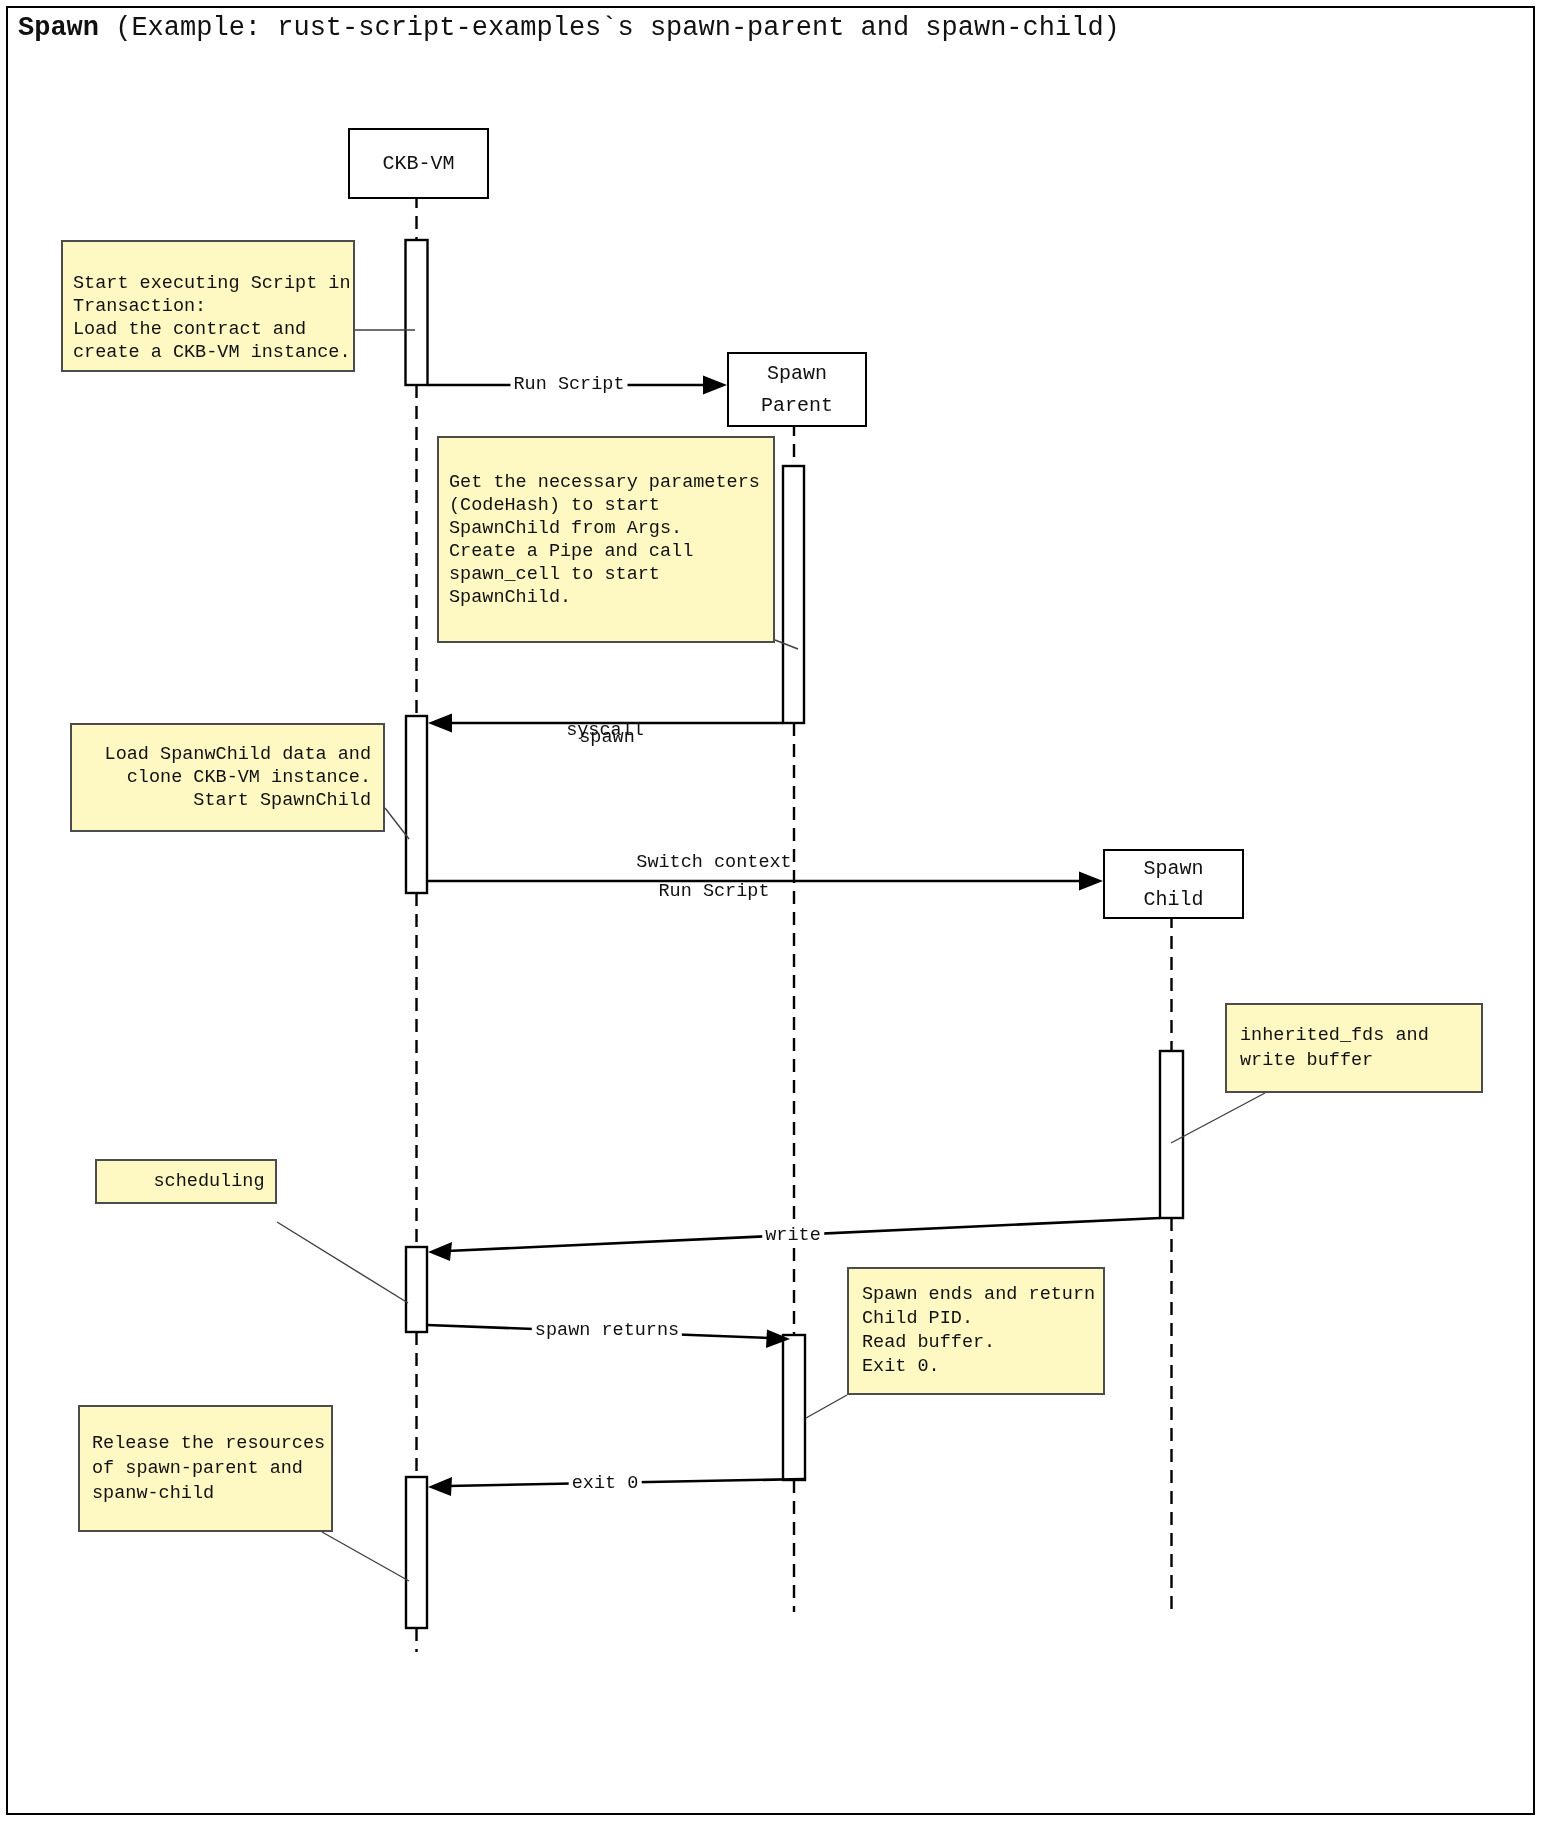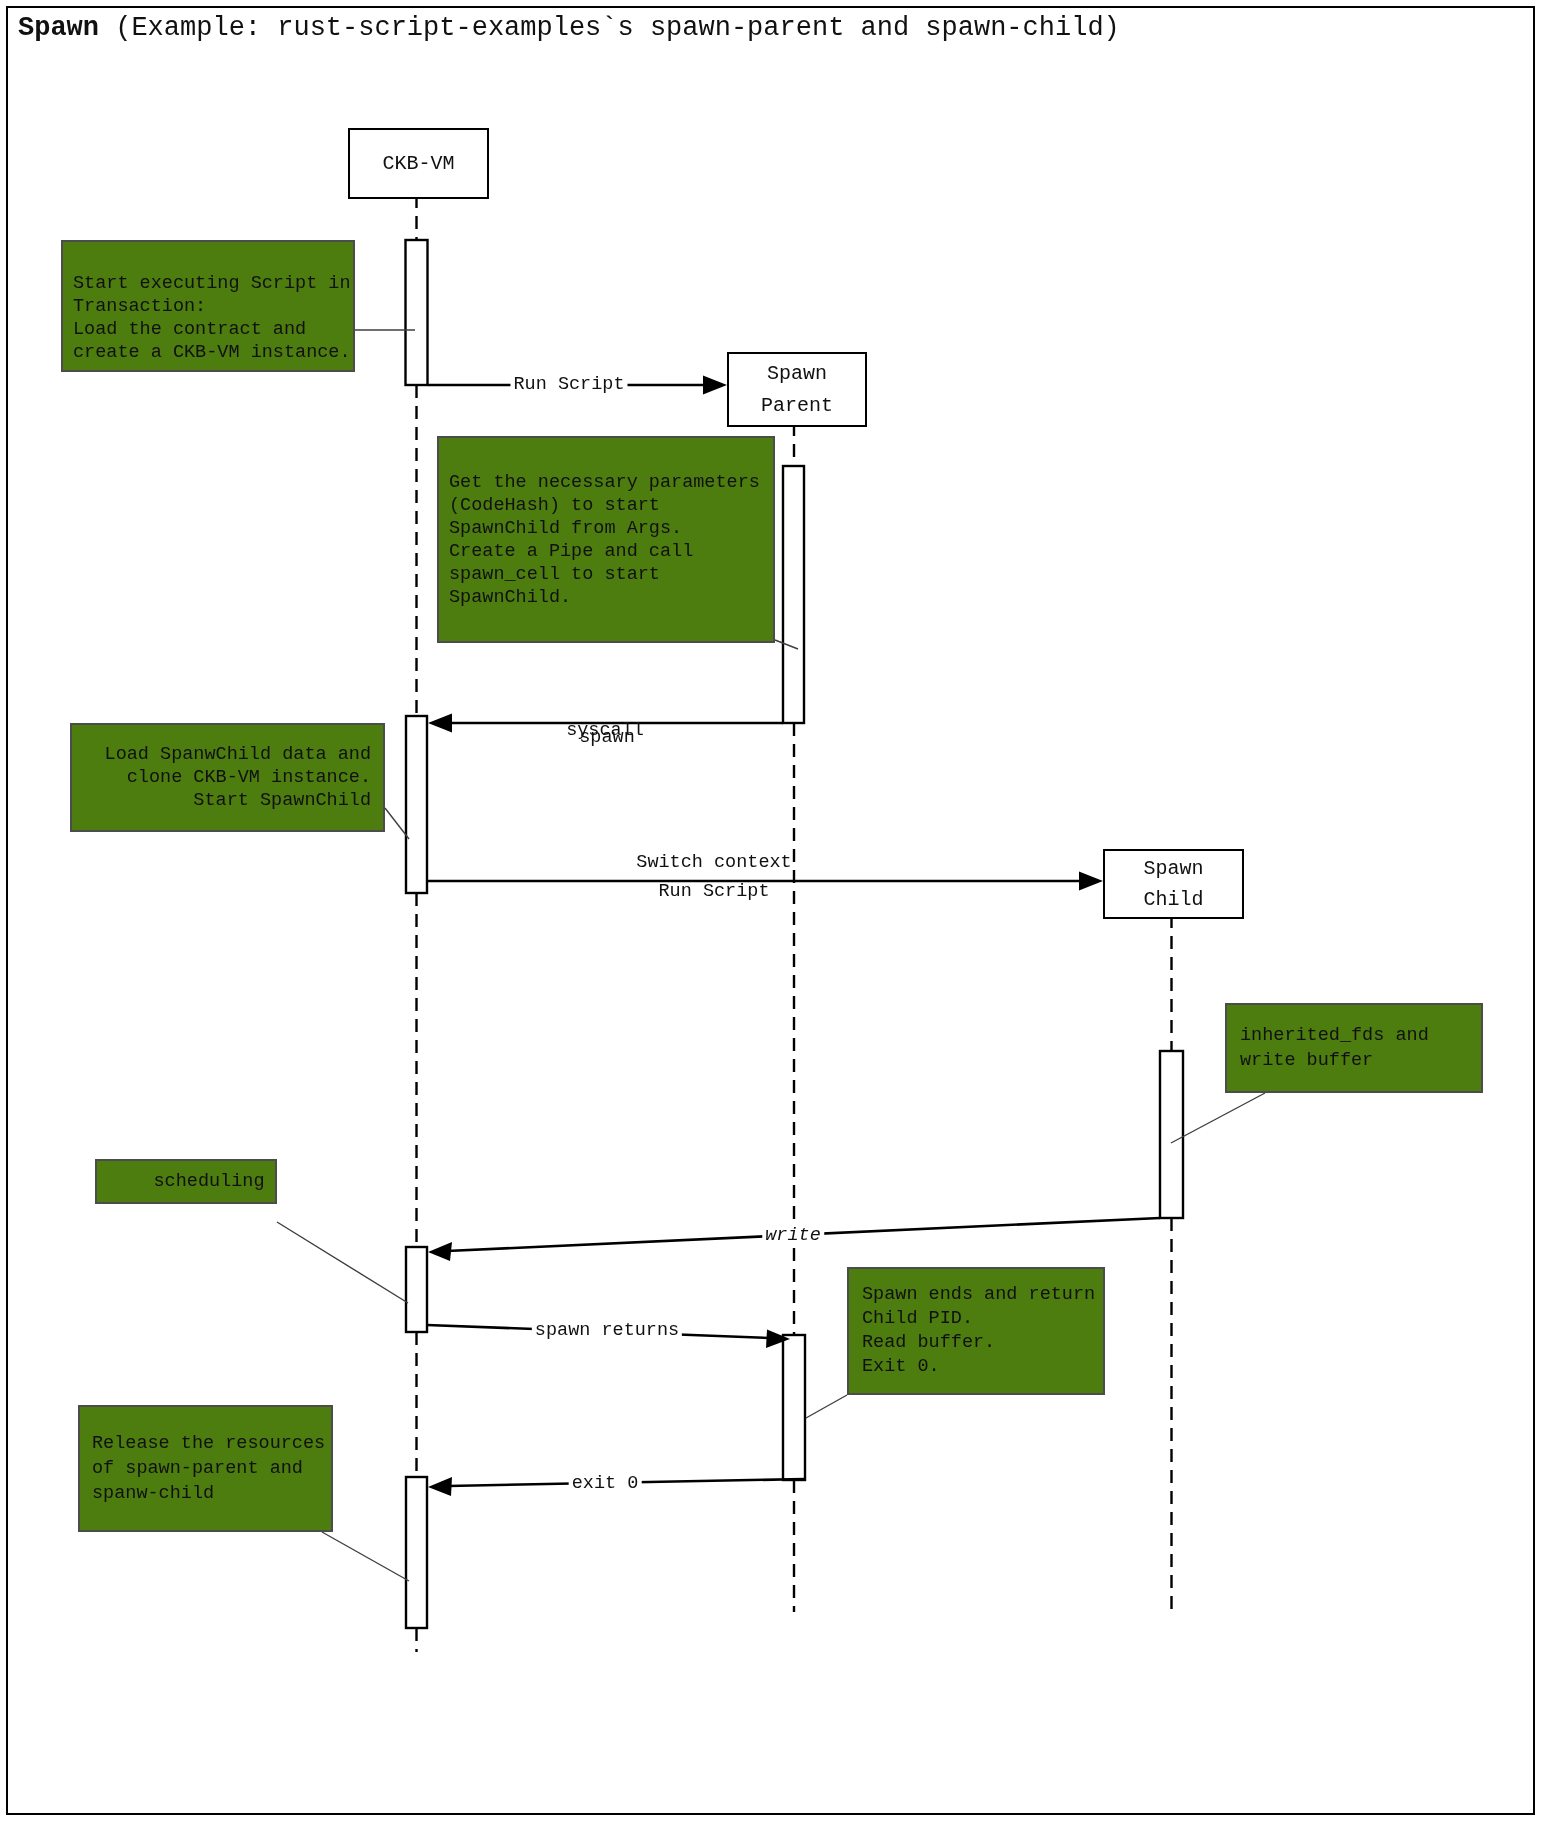--- a/index.html
+++ b/index.html
@@ -11,21 +11,21 @@
   #frame{position:absolute;left:6px;top:6px;right:6px;bottom:6px;border:2.4px solid #000;}
   #title{position:absolute;left:18px;top:13px;font-size:27px;white-space:nowrap;}
   #title b{font-weight:bold;}
   svg{position:absolute;left:0;top:0;}
   .actor{
     position:absolute;background:#fff;border:2.8px solid #000;
     display:flex;flex-direction:column;align-items:center;justify-content:center;
     font-size:20px;text-align:center;z-index:3;
   }
   .note{
-    position:absolute;background:#4d7c0f;border:2px solid #4c4c4c;
+    position:absolute;background:#fef9c3;border:2px solid #4c4c4c;
     display:flex;flex-direction:column;justify-content:center;
     font-size:18.5px;line-height:23px;z-index:3;box-sizing:border-box;
   }
   .note .ln{white-space:nowrap;}
   .msg-label{
     position:absolute;transform:translate(-50%,-50%);
     font-size:18.5px;line-height:22px;white-space:nowrap;z-index:4;
   }
   .bg-white{background:#fff;padding:0 3px;}
 </style>
@@ -144,16 +144,16 @@
     <div class="ln">Release the resources</div>
     <div class="ln">of spawn-parent and</div>
     <div class="ln">spanw-child</div>
   </div>
 
   <div class="msg-label bg-white" style="left:569px;top:385px;">Run Script</div>
   <div class="msg-label" style="left:605px;top:711px;margin-top:20px;">syscall</div>
   <div class="msg-label" style="left:607px;top:738px;">spawn</div>
   <div class="msg-label" style="left:714px;top:863px;">Switch context</div>
   <div class="msg-label" style="left:714px;top:892px;">Run Script</div>
-  <div class="msg-label bg-white" style="left:793px;top:1236px;font-style:italic;">write</div>
+  <div class="msg-label bg-white" style="left:793px;top:1236px;">write</div>
   <div class="msg-label bg-white" style="left:607px;top:1331px;">spawn returns</div>
   <div class="msg-label bg-white" style="left:605px;top:1484px;">exit 0</div>
 </div>
 
 </body></html>

